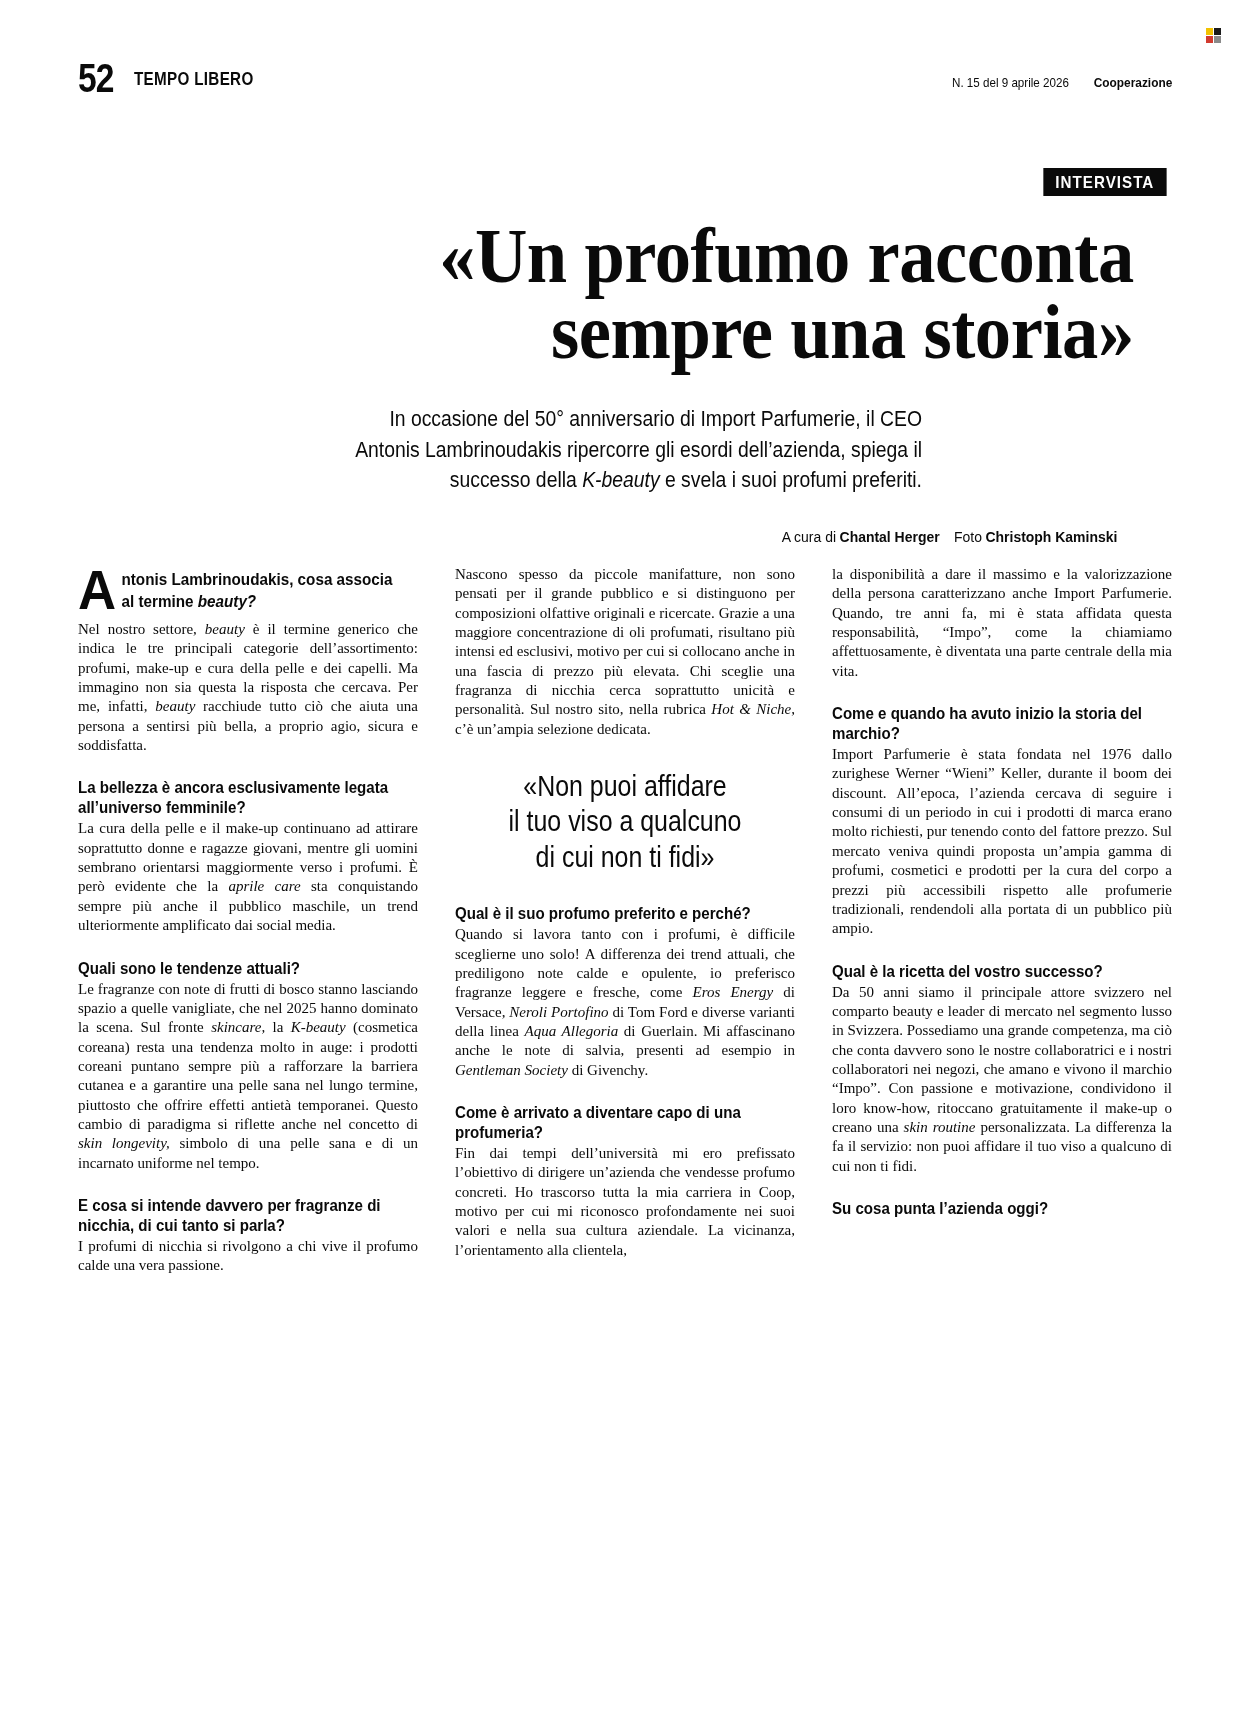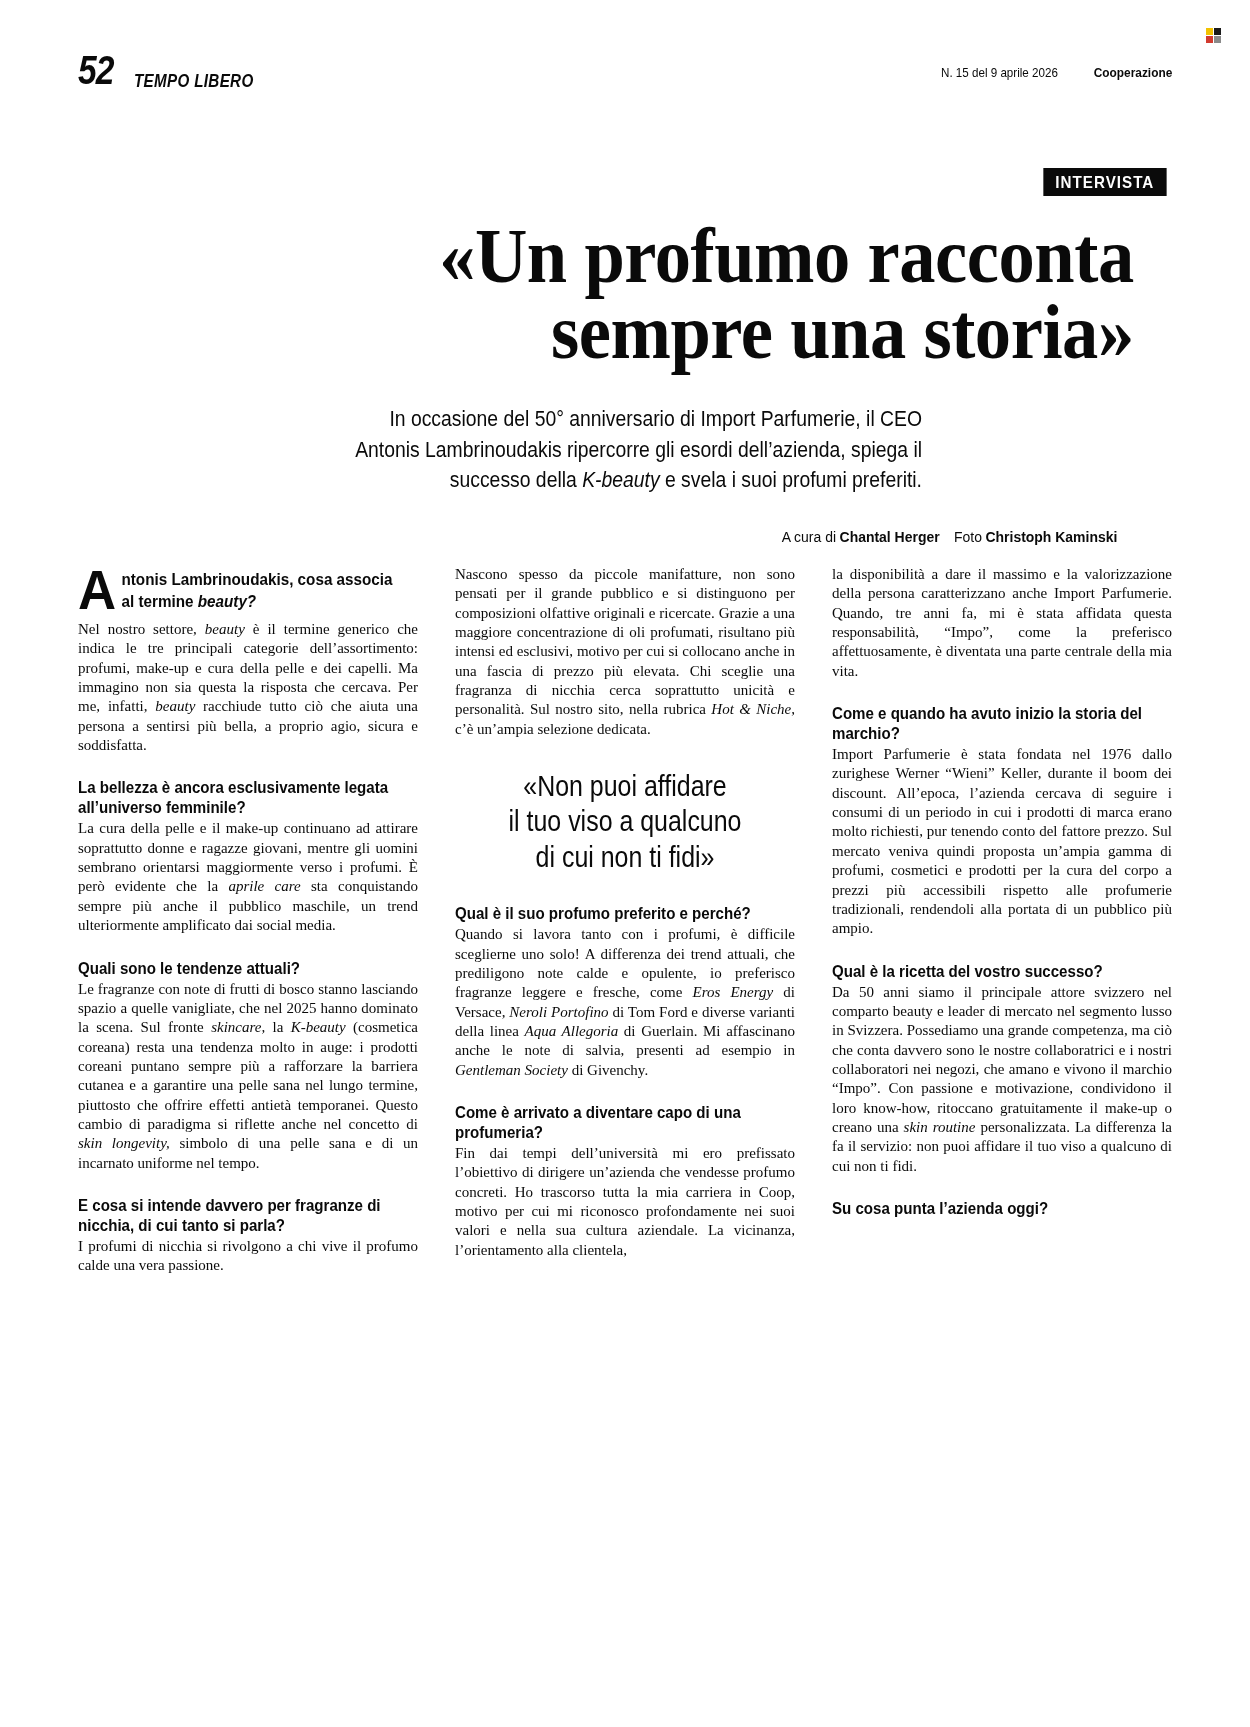--- a/index.html
+++ b/index.html
@@ -40,24 +40,23 @@
   .runhead {
     position: absolute;
     left: 78px;
     right: 78px;
     top: 50px;
     height: 46px;
   }
   .runhead-left {
     position: absolute;
     left: 0;
-    top: 0;
+    top: 8px;
     display: flex;
-    align-items: flex-end;
-    font-style: italic;
+    align-items: center;
   }
   .folio {
     font-family: "Liberation Sans Narrow", "Liberation Sans", sans-serif;
     font-weight: 700;
     font-size: 40px;
     letter-spacing: -1.2px;
     line-height: 1;
     transform: scaleX(0.84);
     transform-origin: left bottom;
   }
@@ -67,25 +66,24 @@
     font-size: 19px;
     letter-spacing: 0.4px;
     line-height: 1;
     margin-left: 14px;
     transform: scaleX(0.80);
     transform-origin: left bottom;
   }
   .runhead-right {
     position: absolute;
     right: 0;
-    bottom: 16px;
+    bottom: 6px;
     display: flex;
     align-items: flex-start;
     white-space: nowrap;
-    gap: 11px;
   }
   .issue-info {
     font-size: 13.5px;
     font-weight: 400;
     letter-spacing: 0px;
     transform: scaleX(0.86);
     transform-origin: right bottom;
   }
   .masthead-name {
     font-size: 13.5px;
@@ -283,21 +281,21 @@
 
       <div class="qhead">Qual è il suo profumo preferito e perché?</div>
       <p class="body-p"><span>Quando si lavora tanto con i profumi, è difficile sceglierne uno solo! A differenza dei trend attuali, che prediligono note calde e opulente, io preferisco fragranze leggere e fresche, come </span><em>Eros Energy</em><span> di Versace, </span><em>Neroli Portofino</em><span> di Tom Ford e diverse varianti della linea </span><em>Aqua Allegoria</em><span> di Guerlain. Mi affascinano anche le note di salvia, presenti ad esempio in </span><em>Gentleman Society</em><span> di Givenchy.</span></p>
 
       <div class="qhead">Come è arrivato a diventare capo di una profumeria?</div>
       <p class="body-p">Fin dai tempi dell’università mi ero prefissato l’obiettivo di dirigere un’azienda che vendesse profumo concreti. Ho trascorso tutta la mia carriera in Coop, motivo per cui mi riconosco profondamente nei suoi valori e nella sua cultura aziendale. La vicinanza, l’orientamento alla clientela,</p>
     </div>
 
     <div class="col">
 
-      <p class="body-p">la disponibilità a dare il massimo e la valorizzazione della persona caratterizzano anche Import Parfumerie. Quando, tre anni fa, mi è stata affidata questa responsabilità, “Impo”, come la preferisco affettuosamente, è diventata una parte centrale della mia vita.</p>
+      <p class="body-p">la disponibilità a dare il massimo e la valorizzazione della persona caratterizzano anche Import Parfumerie. Quando, tre anni fa, mi è stata affidata questa responsabilità, “Impo”, come la chiamiamo affettuosamente, è diventata una parte centrale della mia vita.</p>
 
       <div class="qhead">Come e quando ha avuto inizio la storia del marchio?</div>
       <p class="body-p">Import Parfumerie è stata fondata nel 1976 dallo zurighese Werner “Wieni” Keller, durante il boom dei discount. All’epoca, l’azienda cercava di seguire i consumi di un periodo in cui i prodotti di marca erano molto richiesti, pur tenendo conto del fattore prezzo. Sul mercato veniva quindi proposta un’ampia gamma di profumi, cosmetici e prodotti per la cura del corpo a prezzi più accessibili rispetto alle profumerie tradizionali, rendendoli alla portata di un pubblico più ampio.</p>
 
       <div class="qhead">Qual è la ricetta del vostro successo?</div>
       <p class="body-p"><span>Da 50 anni siamo il principale attore svizzero nel comparto beauty e leader di mercato nel segmento lusso in Svizzera. Possediamo una grande competenza, ma ciò che conta davvero sono le nostre collaboratrici e i nostri collaboratori nei negozi, che amano e vivono il marchio “Impo”. Con passione e motivazione, condividono il loro know-how, ritoccano gratuitamente il make-up o creano una </span><em>skin routine</em><span> personalizzata. La differenza la fa il servizio: non puoi affidare il tuo viso a qualcuno di cui non ti fidi.</span></p>
 
       <div class="qhead">Su cosa punta l’azienda oggi?</div>
     </div>
 

